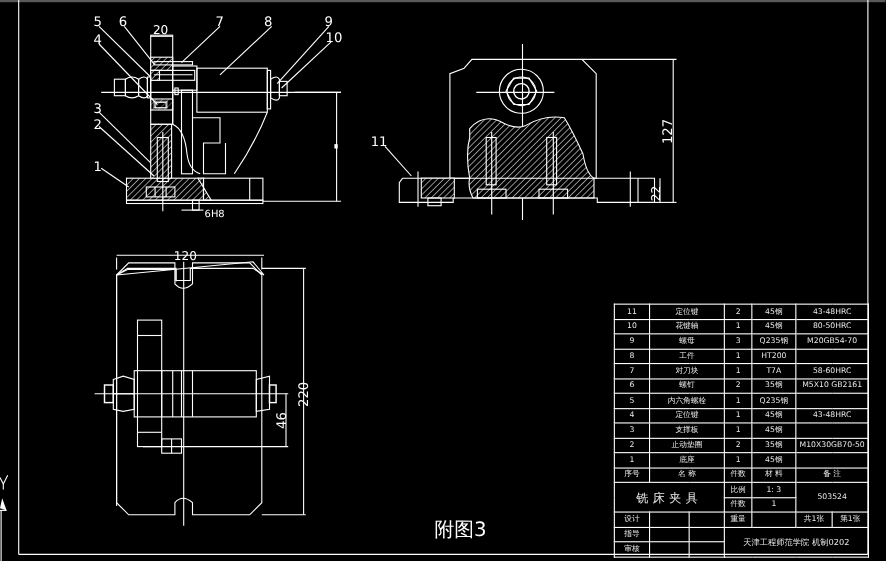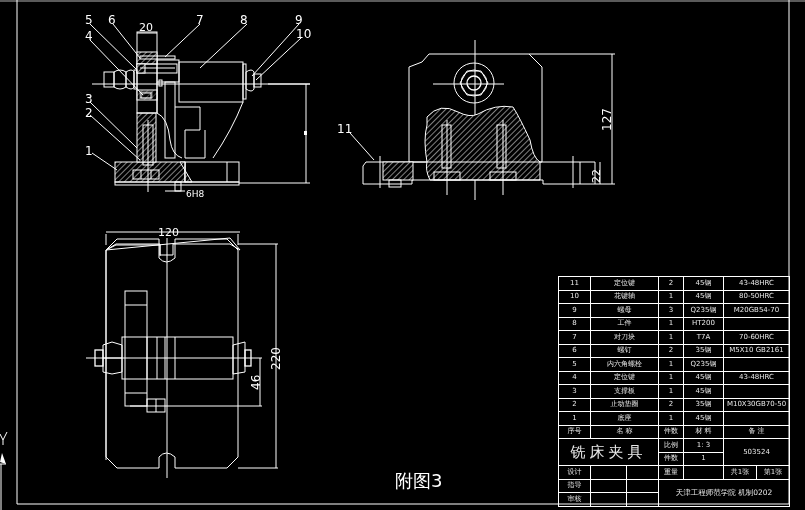--- a/index.html
+++ b/index.html
@@ -5,21 +5,21 @@
   html,body{margin:0;padding:0;background:#000;}
   body{width:805px;height:510px;position:relative;overflow:hidden;font-family:"DejaVu Sans",sans-serif;color:#fff;}
   #topbar{position:absolute;left:0;top:0;width:805px;height:2px;background:#5a5a5a;}
   svg#drawing{position:absolute;left:0;top:0;}
   svg text{fill:#fff;font-family:"DejaVu Sans",sans-serif;}
   .ln{stroke:#fff;stroke-width:1;fill:none;}
   .ln2{stroke:#fff;stroke-width:1.3;fill:none;}
   .hatch{fill:url(#hatch);stroke:#fff;stroke-width:1;}
   .tbl{position:absolute;left:558px;top:276px;border-collapse:collapse;font-size:7px;}
   .tbl td{border:1px solid #fff;color:#e8e8e8;text-align:center;padding:0;height:12.5px;line-height:11px;white-space:nowrap;overflow:hidden;}
-  .title-cell{font-size:15px;letter-spacing:4px;}
+  .title-cell{font-size:11px;letter-spacing:4px;}
   .school{font-size:7.5px;margin-left:36px;}
 </style>
 </head>
 <body>
 
 <div id="topbar"></div>
 
 <svg id="drawing" width="805" height="510" viewBox="0 0 805 510">
   <defs>
     <pattern id="hatch" patternUnits="userSpaceOnUse" width="4" height="4" patternTransform="rotate(45)">
@@ -247,21 +247,21 @@
         <td colspan="2">工件</td>
         <td>1</td>
         <td>HT200</td>
         <td colspan="2"></td>
       </tr>
       <tr>
         <td>7</td>
         <td colspan="2">对刀块</td>
         <td>1</td>
         <td>T7A</td>
-        <td colspan="2">70-60HRC</td>
+        <td colspan="2">58-60HRC</td>
       </tr>
       <tr>
         <td>6</td>
         <td colspan="2">螺钉</td>
         <td>2</td>
         <td>35钢</td>
         <td colspan="2">M5X10 GB2161</td>
       </tr>
       <tr>
         <td>5</td>

